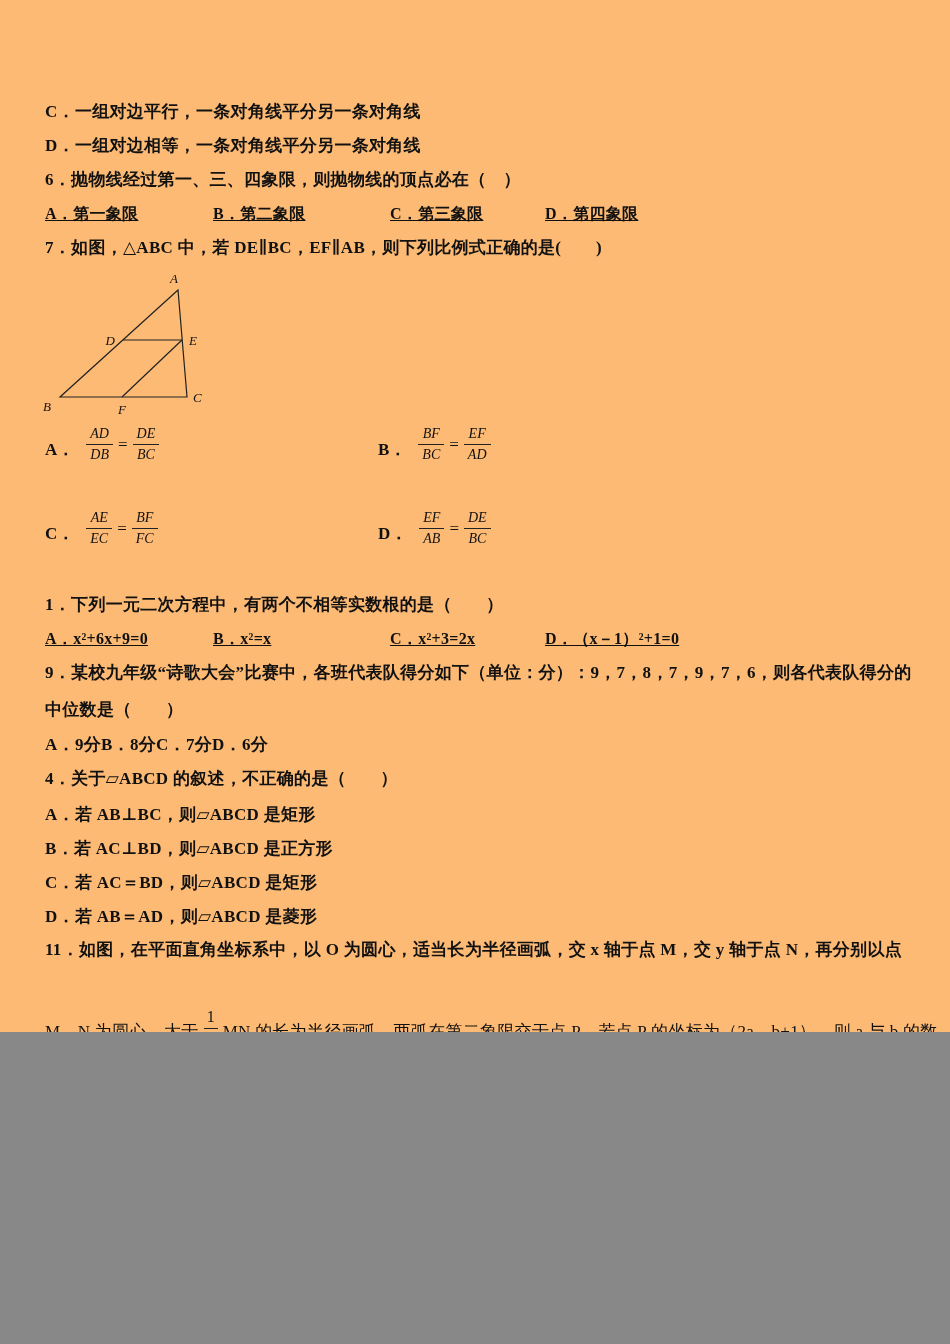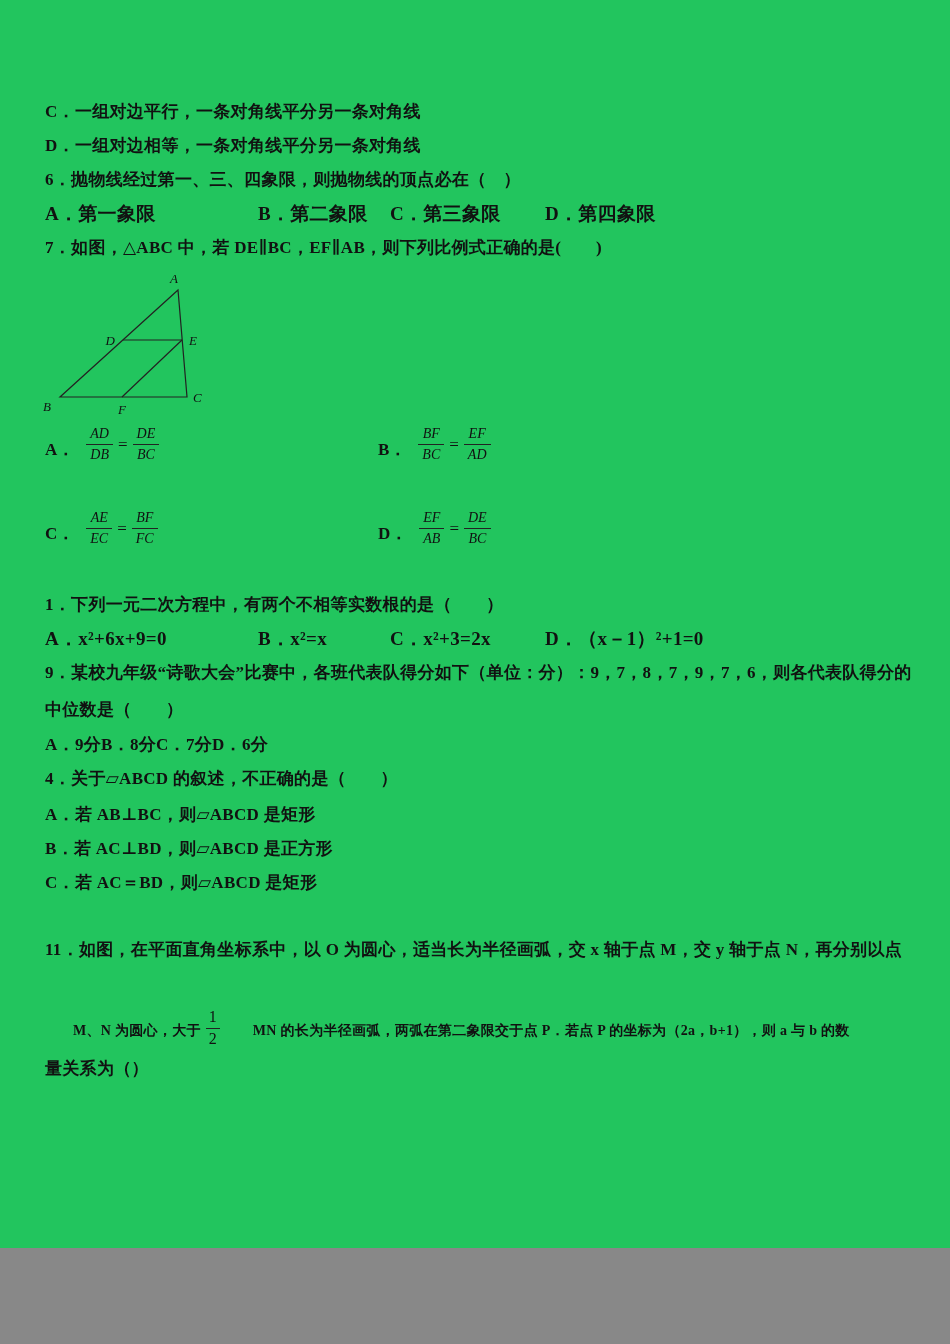--- a/index.html
+++ b/index.html
@@ -1,39 +1,39 @@
 <!DOCTYPE html>
 <html><head>
 <meta charset="utf-8">
 <style>
   html,body { margin:0; padding:0; background:#888; }
   .page {
-    position:relative; width:950px; height:1248px; margin:0 auto;
-    background:#22c55e; overflow:hidden;
+    position:relative; width:950px; height:1032px; margin:0 auto;
+    background:#fdba74; overflow:hidden;
     font-family:"Liberation Serif","DejaVu Serif",serif;
     color:#111111;
   }
   .line {
     position:absolute; left:45px; font-size:17px; line-height:22px;
     font-weight:bold; white-space:pre; letter-spacing:0.3px;
   }
   .cols { position:absolute; left:45px; width:880px; height:22px; }
-  .cols .col { position:absolute; top:0; font-size:19px; line-height:22px; font-weight:bold; white-space:pre; letter-spacing:0.3px; }
-  .c0{left:0;} .c1{left:168px;margin-left:45px;} .c2{left:345px;} .c3{left:500px;}
+  .cols .col { position:absolute; top:0; font-size:16px; line-height:22px; font-weight:bold; white-space:pre; letter-spacing:0.3px;text-decoration:underline; }
+  .c0{left:0;} .c1{left:168px;} .c2{left:345px;} .c3{left:500px;}
   .optrow { position:absolute; left:45px; display:flex; }
   .optrow span { font-size:17px; line-height:22px; font-weight:bold; white-space:pre; letter-spacing:0.3px; }
   .figure { position:absolute; left:38px; top:270px; }
   .fopt { position:absolute; display:flex; align-items:center; font-size:17px; }
   .fopt .lbl { font-weight:bold; align-self:flex-end; margin:0 12px 2px 0; font-size:17px; }
   .frac { display:inline-block; text-align:center; font-style:italic; line-height:1.15; font-size:14px; }
   .frac .num { display:block; border-bottom:1.3px solid #222; padding:0 4px 2px; }
   .frac .den { display:block; padding:2px 4px 0; }
   .eq { margin:0 5px; font-style:normal; font-size:17px; }
   .q11row { position:absolute; left:45px; display:flex; align-items:center; white-space:pre; }
-  .q11row .txt { font-size:14px; font-weight:bold; white-space:pre; letter-spacing:0.3px;margin-left:28px; }
+  .q11row .txt { font-size:17px; font-weight:normal; white-space:pre; letter-spacing:0.3px; }
   .ifrac { display:inline-flex; flex-direction:column; text-align:center;
            font-size:16px; line-height:1.15; margin:0 5px; position:relative; top:-3px; font-weight:normal; }
   .ifrac .num { border-bottom:1.2px solid #222; padding:0 3px 1px; }
   .ifrac .den { padding-top:1px; }
   svg text { font-family:"Liberation Serif","DejaVu Serif",serif; font-style:italic; font-size:13px; fill:#111; }
 </style>
 </head>
 <body>
 
 <div class="page">
@@ -128,20 +128,21 @@
     <span>A．9分</span>
     <span>B．8分</span>
     <span>C．7分</span>
     <span>D．6分</span>
   </div>
 
   <div class="line" style="top:768px">4．关于▱ABCD 的叙述，不正确的是（　　）</div>
   <div class="line" style="top:804px">A．若 AB⊥BC，则▱ABCD 是矩形</div>
   <div class="line" style="top:838px">B．若 AC⊥BD，则▱ABCD 是正方形</div>
   <div class="line" style="top:872px">C．若 AC＝BD，则▱ABCD 是矩形</div>
+  <div class="line" style="top:906px">D．若 AB＝AD，则▱ABCD 是菱形</div>
 
   <div class="line" style="top:939px">11．如图，在平面直角坐标系中，以 O 为圆心，适当长为半径画弧，交 x 轴于点 M，交 y 轴于点 N，再分别以点</div>
   <div class="q11row" style="top:1005px; height:52px">
     <span class="txt">M、N 为圆心，大于</span>
     <span class="ifrac"><span class="num">1</span><span class="den">2</span></span>
     <span class="txt">MN 的长为半径画弧，两弧在第二象限交于点 P．若点 P 的坐标为（2a，b+1），则 a 与 b 的数</span>
   </div>
   <div class="line" style="top:1058px">量关系为（）</div>
 
 </div>

